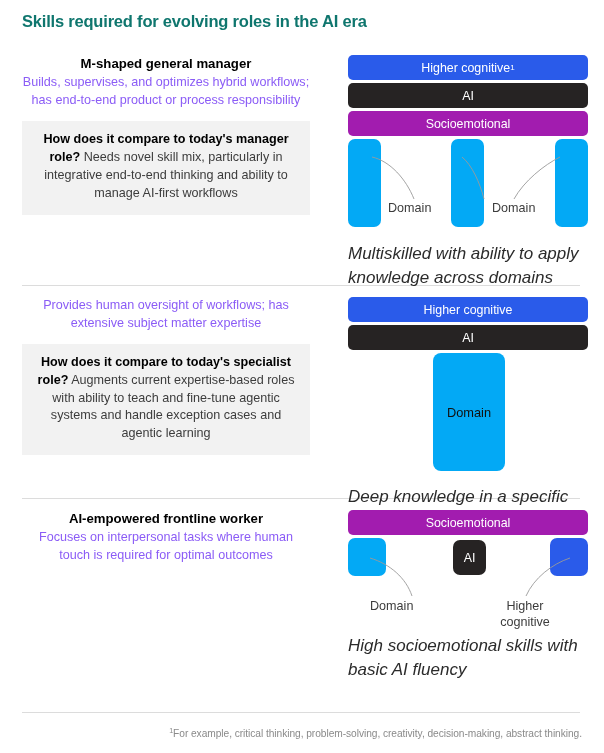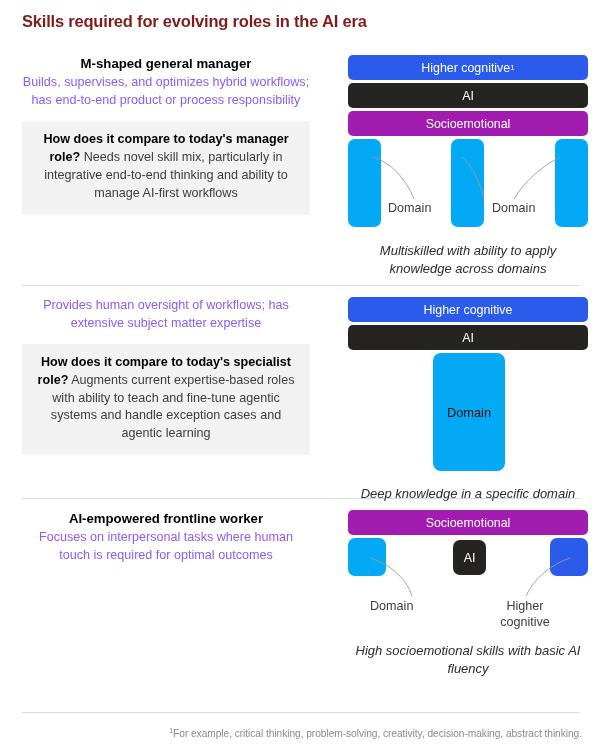--- a/index.html
+++ b/index.html
@@ -22,21 +22,21 @@
 
   
   .title {
     position: absolute;
     left: 22px;
     top: 12px;
     width: 560px;
     font-size: 16.5px;
     font-weight: bold;
     letter-spacing: -0.2px;
-    color: #7f1d1d;
+    color: #0f766e;
   }
 
   
   .divider {
     position: absolute;
     left: 22px;
     width: 558px;
     height: 1px;
     background: #dcdcdc;
   }
@@ -136,24 +136,24 @@
 
   .lbl-domain {
     position: absolute;
     font-size: 12.6px;
     color: #3c3c3c;
     white-space: nowrap;
   }
 
   .caption {
     font-style: italic;
-    font-size: 13px;
+    font-size: 17px;
     line-height: 1.42;
     color: #2b2b2b;
-    text-align: center;
+    text-align: left;
     width: 240px;
   }
 
   
   .t-area {
     position: relative;
     width: 240px;
     height: 118px;
     margin-top: 3px;
   }
@@ -325,21 +325,21 @@
           <path d="M 22 20 C 42 26, 58 40, 64 58" fill="none" stroke="#9a9a9a" stroke-width="0.9"></path>
           <path d="M 222 20 C 204 26, 186 40, 178 58" fill="none" stroke="#9a9a9a" stroke-width="0.9"></path>
         </svg>
       </div>
 
       <div class="f-labels">
         <div class="f-lbl" style="left:22px; top:18px;">Domain</div>
         <div class="f-lbl" style="left:142px; top:18px; white-space:normal; width:70px; text-align:center;">Higher cognitive</div>
       </div>
 
-      <div class="caption" style="margin-top:16px;">High socioemotional skills with basic AI fluency</div>
+      <div class="caption" style="margin-top:8px;">High socioemotional skills with basic AI fluency</div>
     </div>
   </div>
 
   <div class="footnote">
     <span class="fs">1</span><span>For example, critical thinking, problem-solving, creativity, decision-making, abstract thinking.</span>
   </div>
 
 </div>
 
 </body></html>

